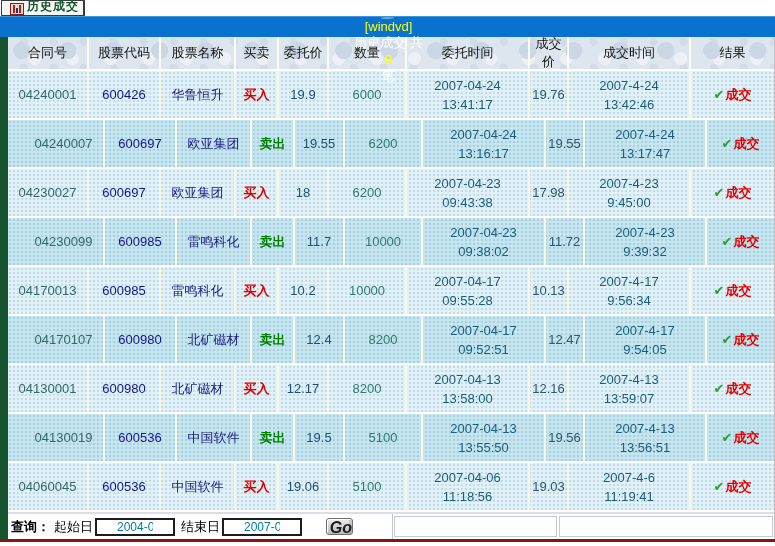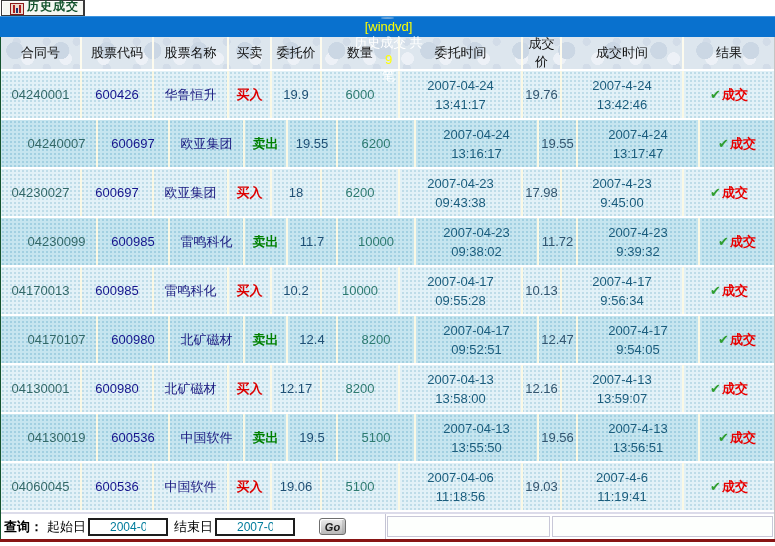--- a/index.html
+++ b/index.html
@@ -23,21 +23,21 @@
   .title-bar { height:21px; background:#0971ce; display:flex; align-items:center;
                padding-left:2px; border-top:1px solid #3d95e0;flex-direction:column; }
   .eye-icon { width:13px; height:13px; border-radius:50%; margin-right:3px;
               background:radial-gradient(circle at 36% 46%, #102a4d 0 36%, #eaf3fc 40%);
               border:1px solid #6ca6da; }
   .tprefix { color:#ffff00; font-size:13px; }
   .tmain   { color:#ffffff; font-size:13px; }
   .tcount  { color:#ffff00; font-size:13px; }
 
   
-  .content { border-left:1px solid #14532d; border-right:1px solid #c4c4c4; background:#b91c1c; }
+  .content { border-left:8px solid #14532d; border-right:1px solid #c4c4c4; background:#b91c1c; }
 
   
   .thead { display:flex; height:34px; border-bottom:2px solid #fff;
            background-color:#dde6ee;
            background-image:
              radial-gradient(circle at 30% 40%, #cbd7e4 0 22%, transparent 23%),
              radial-gradient(circle at 70% 72%, #edf1f7 0 18%, transparent 19%),
              radial-gradient(circle at 52% 18%, #d2dce8 0 15%, transparent 16%);
            background-size:46px 34px, 38px 30px, 30px 26px; }
   .thead .cell { font-size:13px; color:#111; border-right:2px solid #fdfbee; }
@@ -75,21 +75,21 @@
   .query-section { width:385px; display:flex; align-items:center; padding-left:3px;
                    border-right:1px solid #c4c4d4; }
   .q-label { font-size:13px; font-weight:bold; color:#000; margin-right:4px; }
   .d-label { font-size:13px; color:#000; margin-right:2px; }
   .date-input { width:80px; height:18px; border:2px solid #1d1d1d; background:#fff;
                 color:#007c9c; font-size:12px; font-family:"Liberation Sans","DejaVu Sans",sans-serif;
                 padding:0 20px; margin-right:6px; }
   .go-btn { margin-left:18px; min-width:27px; height:17px; border:1px solid #6e6e6e;
             border-radius:3px; background:linear-gradient(#ececec,#b9b9b9);
             box-shadow:inset 1px 1px 0 #fff, inset -3px 0 0 rgba(150,150,150,.35);
-            font-weight:bold; font-style:italic; font-size:11px; color:#1a1a1a; cursor:pointer; }
+            font-weight:bold; font-style:italic; font-size:16px; color:#1a1a1a; cursor:pointer;text-align:right; }
   .status-panel { background:#fdfffd; border:1px solid #c8c8d8; margin:2px 1px; }
   .status-panel.mid { width:163px; }
   .status-panel.right { flex:1; }
 
   .maroon-line { height:3px; background:#881414; width:775px; }
 </style>
 </head>
 <body>
 
 <div class="screen">

